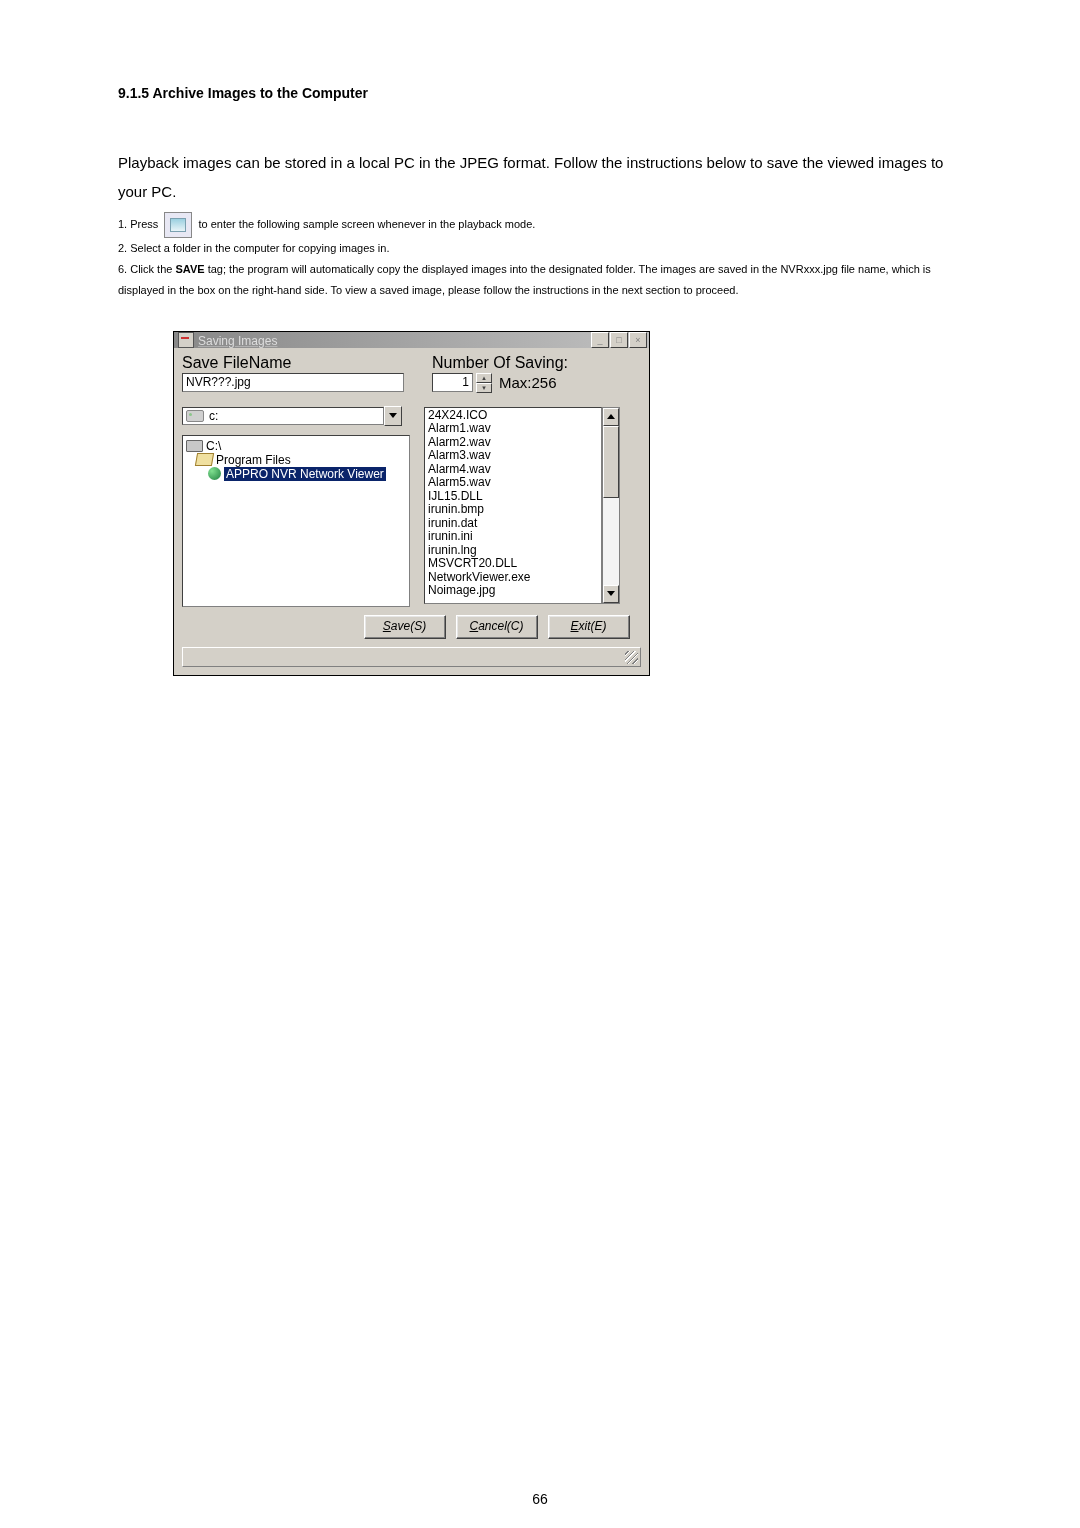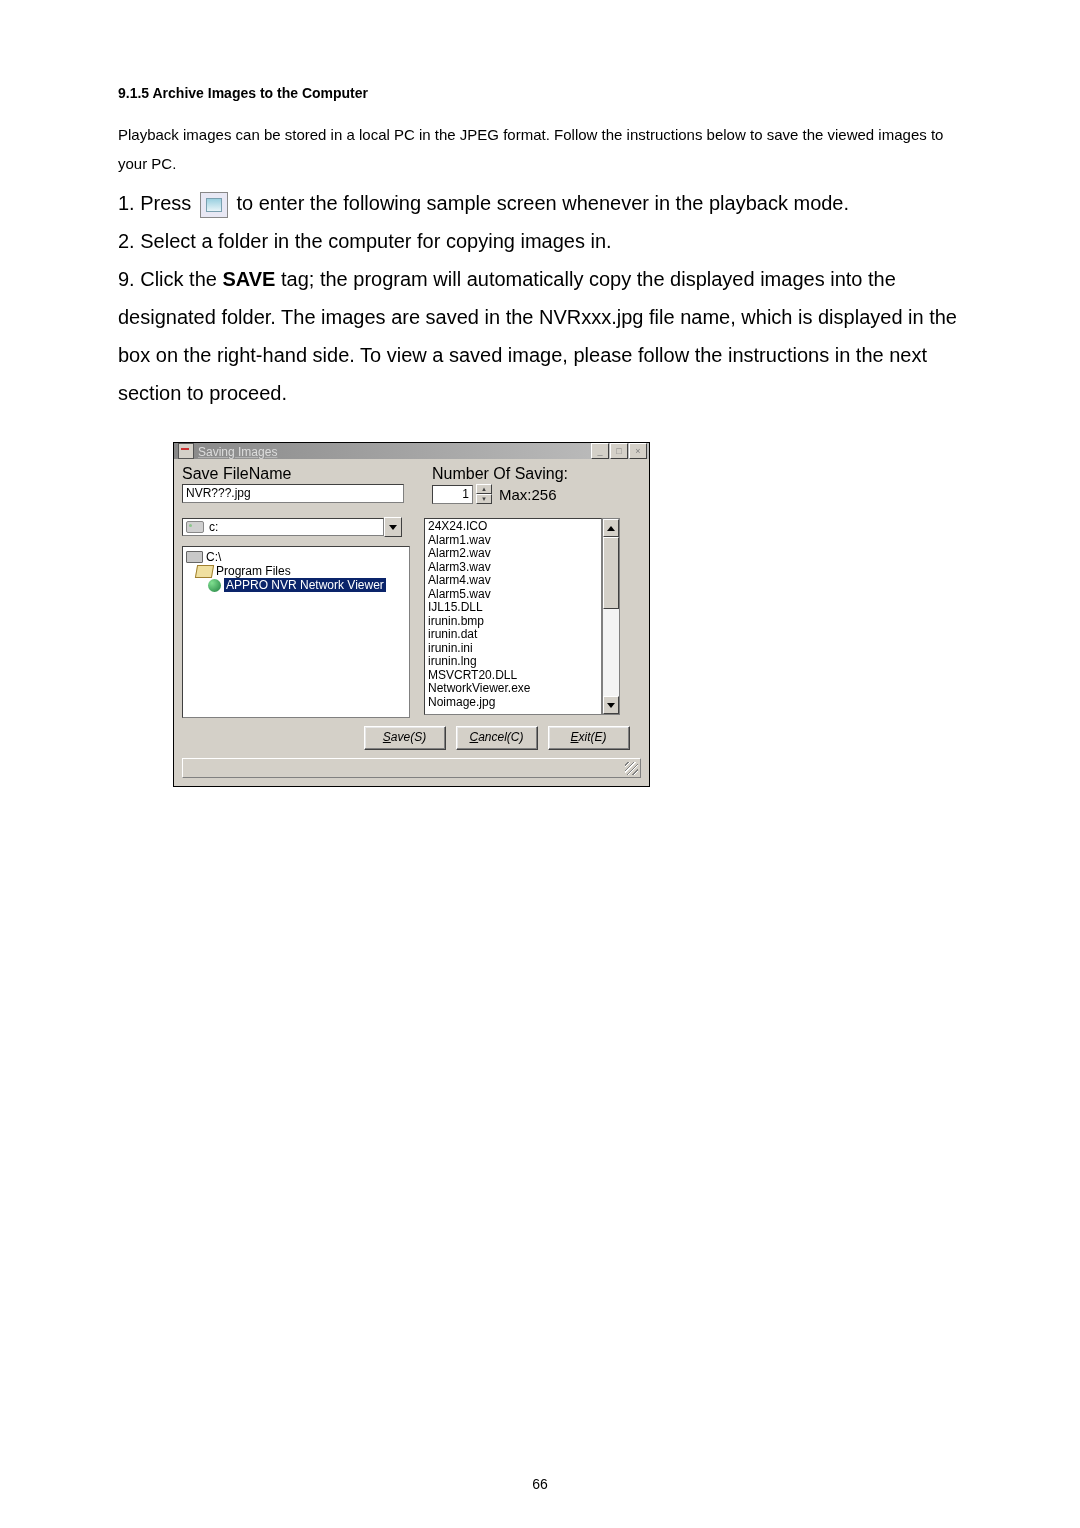--- a/index.html
+++ b/index.html
@@ -11,32 +11,32 @@
     height: 1528px;
     position: relative;
   }
   .page {
     padding: 85px 118px 40px 118px;
   }
   .heading {
     font-weight: bold;
     font-size: 14px;
     color: #000;
-    margin-bottom: 20px;
+    margin-bottom: 48px;
   }
   .body-text {
     font-size: 15px;
     color: #000;
     line-height: 1.9;
   }
   .body-text p {
     margin: 0 0 6px 0;
   }
   .instruction {
-    font-size: 20px;
+    font-size: 11px;
     color: #000;
     line-height: 1.9;
   }
   .inline-icon {
     display: inline-block;
     vertical-align: middle;
     width: 26px;
     height: 24px;
     background: #e8e8f4;
     border: 1px solid #888;
@@ -338,21 +338,21 @@
   }
   .resize-grip {
     position: absolute;
     right: 2px; bottom: 2px;
     width: 13px; height: 13px;
     background: repeating-linear-gradient(135deg, transparent 0 2px, #808080 2px 3px, #fff 3px 4px);
   }
 
   .page-number {
     position: absolute;
-    bottom: 36px;
+    bottom: 21px;
     left: 0; right: 0;
     text-align: center;
     font-size: 14px;
     color: #000;
   }
 </style>
 </head>
 <body>
 
 <div class="page">
@@ -362,21 +362,21 @@
     <p>Playback images can be stored in a local PC in the JPEG format. Follow the instructions below to save the viewed images to your PC.</p>
   </div>
 
   <div class="instruction">
     <span>1. Press </span>
     <span class="inline-icon"></span>
     <span> to enter the following sample screen whenever in the playback mode.</span>
   </div>
   <div class="instruction">2. Select a folder in the computer for copying images in.</div>
   <div class="instruction">
-    <span>9. Click the </span><span class="bold">SAVE</span><span> tag; the program will automatically copy the displayed images into the designated folder. The images are saved in the NVRxxx.jpg file name, which is displayed in the box on the right-hand side. To view a saved image, please follow the instructions in the next section to proceed.</span>
+    <span>6. Click the </span><span class="bold">SAVE</span><span> tag; the program will automatically copy the displayed images into the designated folder. The images are saved in the NVRxxx.jpg file name, which is displayed in the box on the right-hand side. To view a saved image, please follow the instructions in the next section to proceed.</span>
   </div>
 
   <div class="dialog-wrap">
     <div class="titlebar">
       <span class="ico"></span>
       <span class="ttl">Saving Images</span>
       <div class="win-btns">
         <span class="win-btn">_</span>
         <span class="win-btn">□</span>
         <span class="win-btn">×</span>

